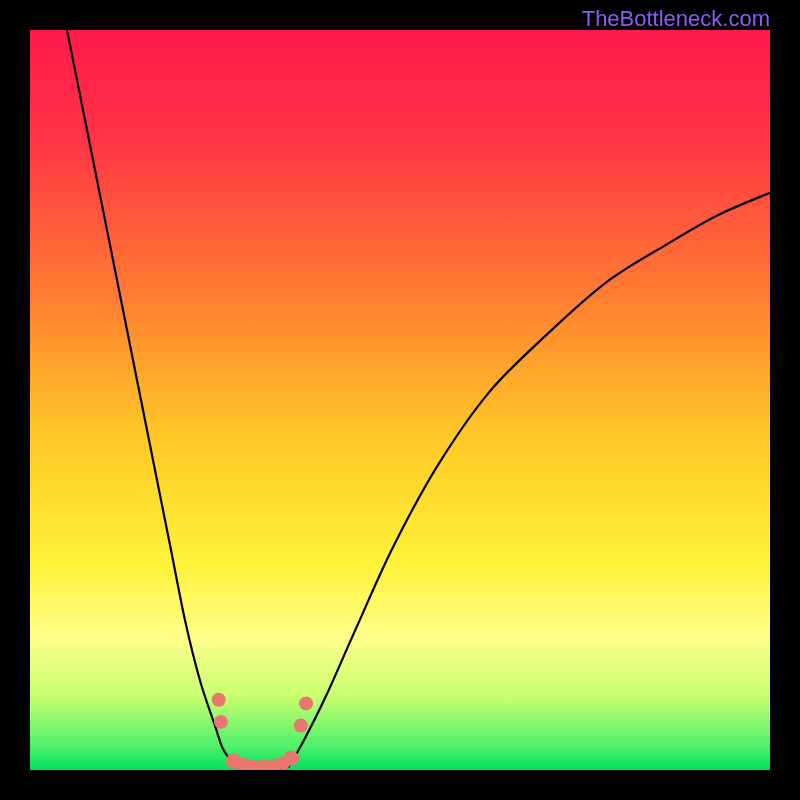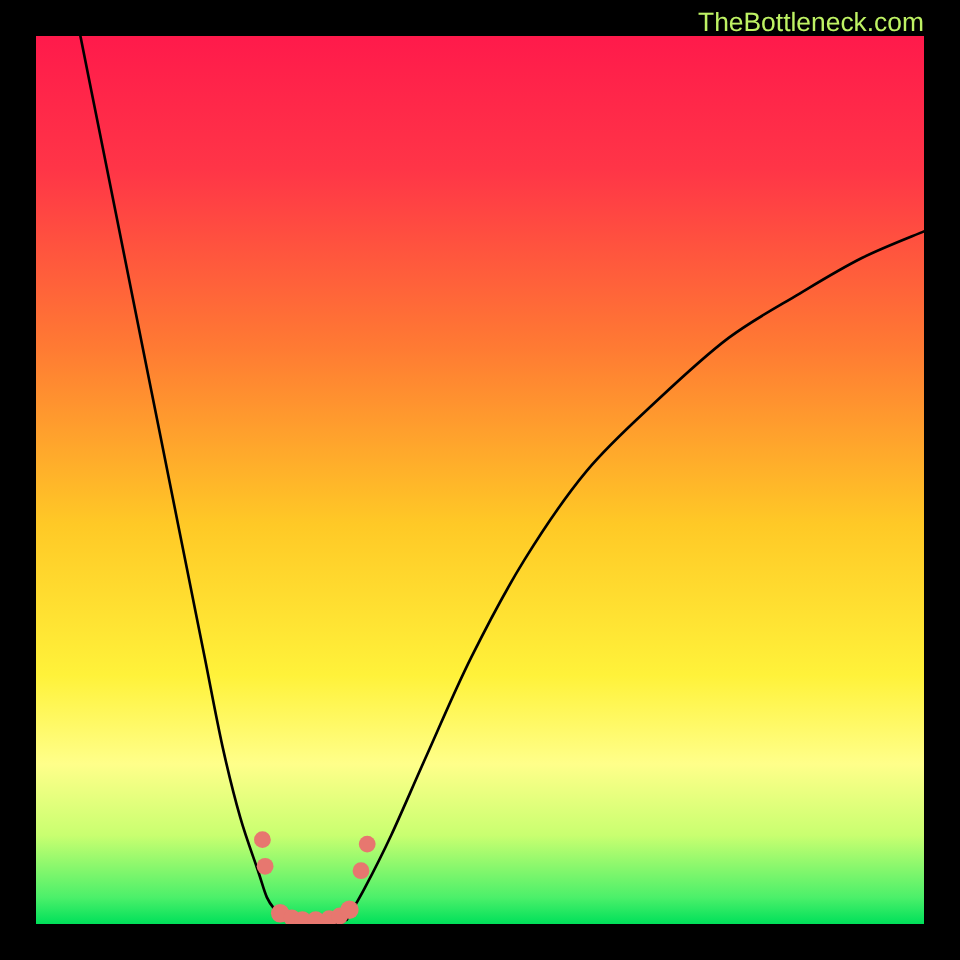--- a/index.html
+++ b/index.html
@@ -22,21 +22,21 @@
     top: 30px;
     left: 30px;
     width: 740px;
     height: 740px;
     overflow: hidden;
   }
   .watermark {
     position: absolute;
     top: 6px;
     right: 30px;
-    color: #bef264;
+    color: #8b5cf6;
     font-size: 22px;
     font-weight: 500;
   }
   svg {
     display: block;
   }
 </style>
 </head>
 <body>
 

